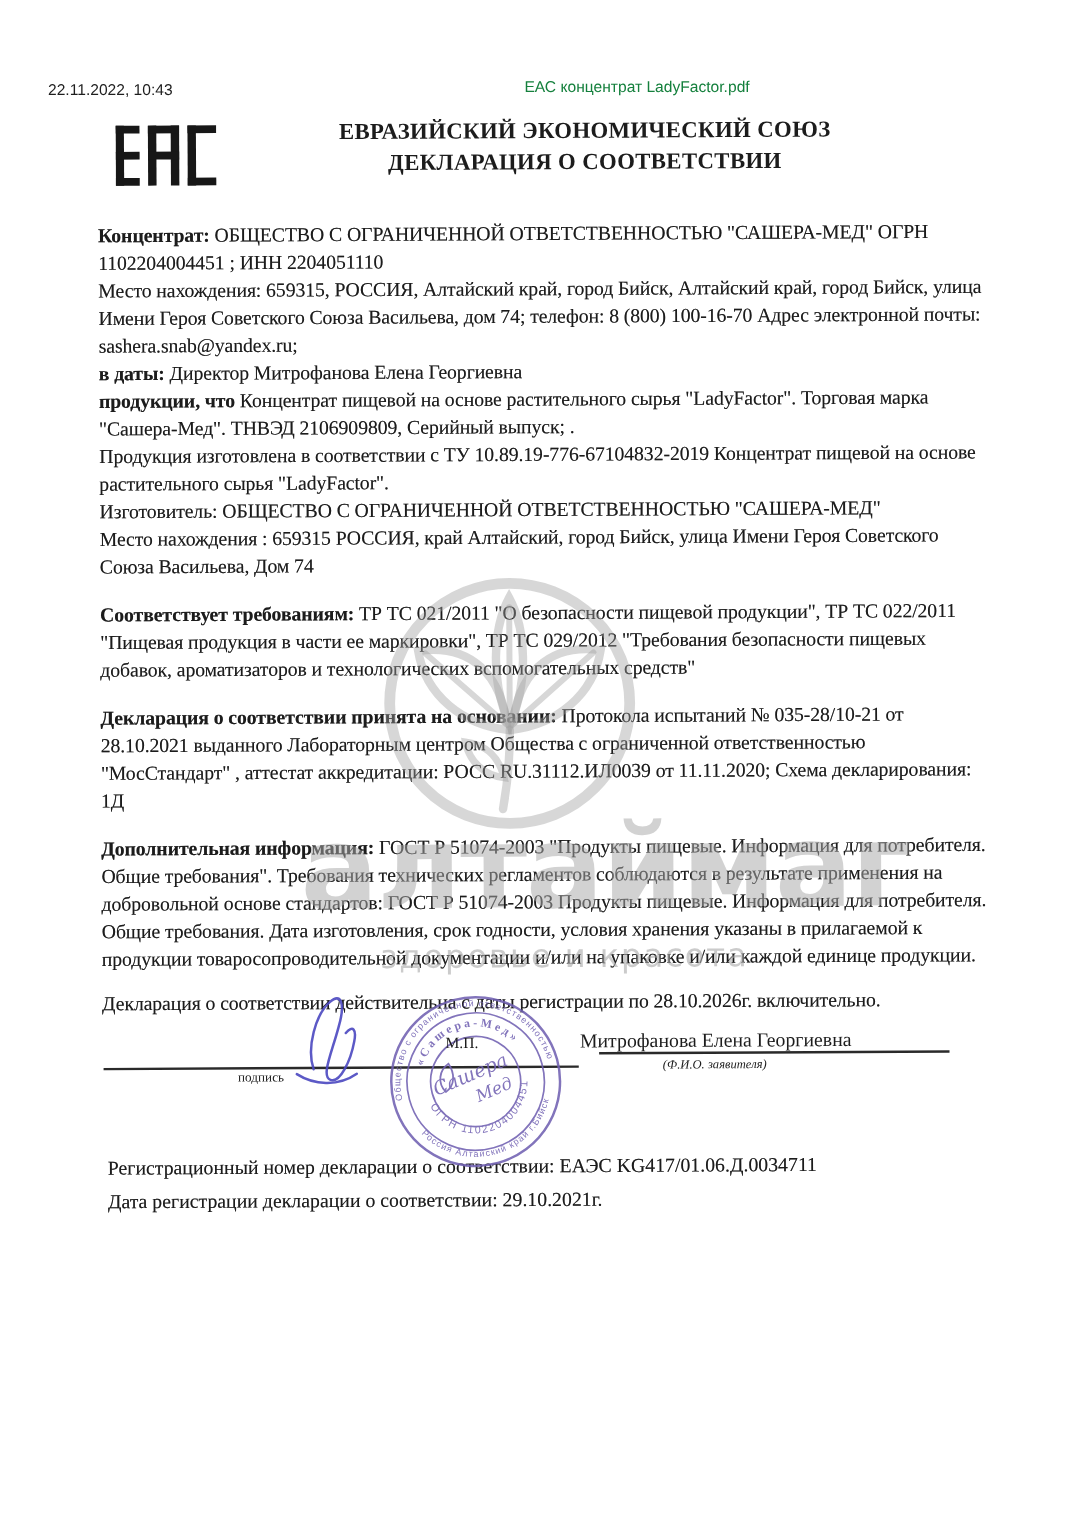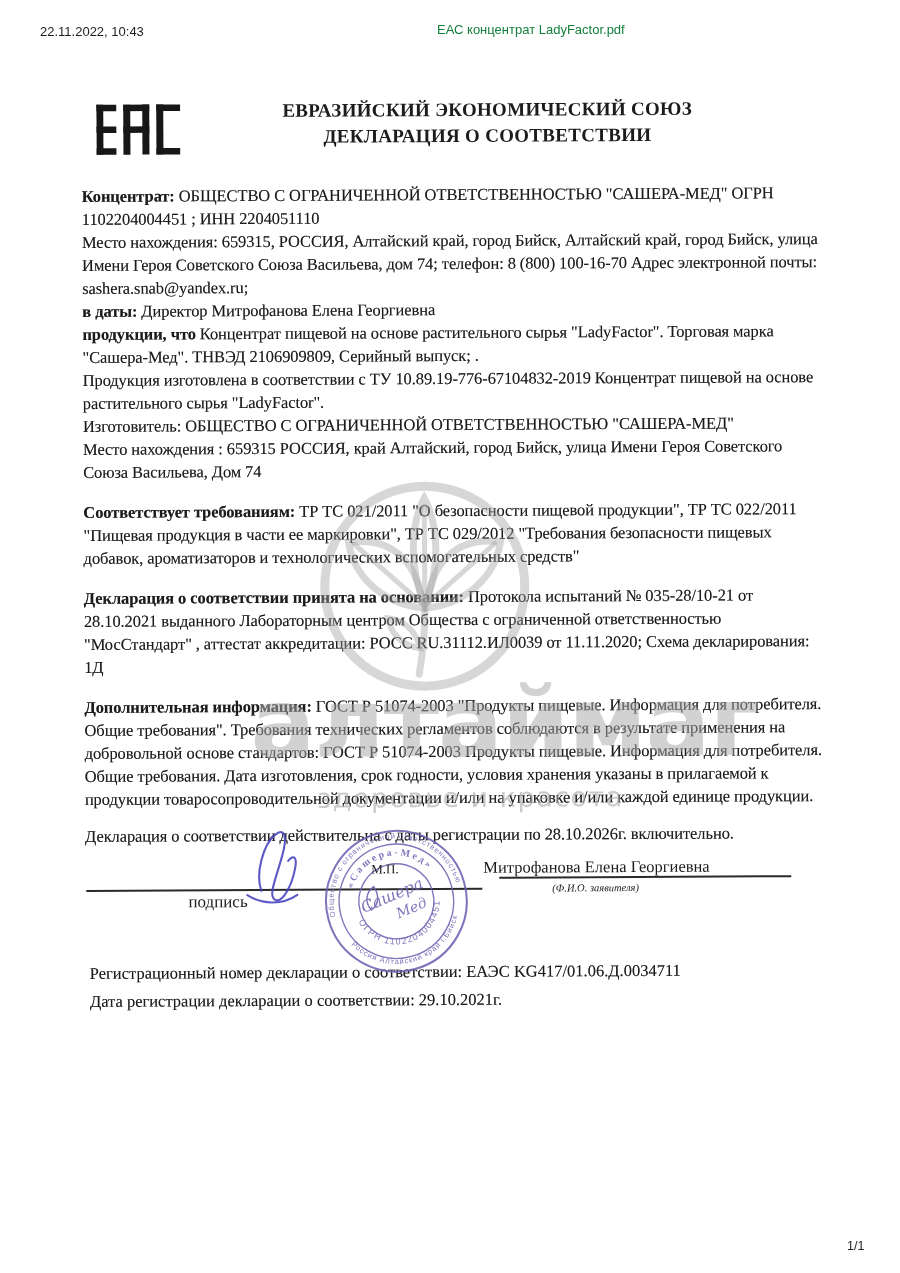--- a/index.html
+++ b/index.html
@@ -1,18 +1,18 @@
 <!DOCTYPE html>
 <html><head>
 <meta charset="utf-8">
 <style>
   html,body{margin:0;padding:0;background:#ffffff;}
   .page{position:relative;width:900px;height:1273px;background:#ffffff;overflow:hidden;
         font-family:"Liberation Serif",serif;color:#1c1c1c;}
-  .sans{font-family:"Liberation Sans",sans-serif;}
+  .sans{font-family:"Liberation Sans",sans-serif;margin-top:43px;}
   
   .ph-date{position:absolute;left:40px;top:24px;font-size:13px;color:#1e1e1e;}
   .ph-file{position:absolute;left:437px;top:22px;font-size:13px;color:#15803d;}
   .pf-url{position:absolute;left:113px;top:1239px;font-size:12.5px;color:#1e1e1e;}
   .pf-page{position:absolute;left:847px;top:1239px;font-size:12.5px;color:#1e1e1e;text-align:center;}
   
   .scan{position:absolute;inset:0;transform:rotate(-0.3deg);}
   .eac-logo{position:absolute;left:99px;top:84px;width:84px;height:88px;z-index:1;}
   .title{position:absolute;left:285px;top:97px;width:410px;text-align:center;
          font-weight:700;font-size:19px;line-height:26px;letter-spacing:.3px;z-index:1;}
@@ -26,21 +26,21 @@
   .wm{position:absolute;z-index:3;pointer-events:none;}
   .wm-emblem{left:315px;top:476px;width:220px;height:220px;}
   .wm-brand{left:250px;top:668px;font-family:"DejaVu Sans",sans-serif;font-weight:700;
             font-size:96px;line-height:110px;letter-spacing:-1px;color:rgba(168,168,168,.52);}
   .wm-tagline{left:316px;top:782px;font-family:"DejaVu Sans",sans-serif;
               font-size:27px;letter-spacing:1.5px;color:rgba(168,168,168,.6);}
   
   .sig-line{position:absolute;height:2px;background:#2a2a2a;z-index:2;}
   .line-left{left:85px;top:888px;width:396px;}
   .line-right{left:498px;top:877px;width:292px;}
-  .podpis{position:absolute;left:187px;top:891px;font-size:17px;color:#222;z-index:2;}
+  .podpis{position:absolute;left:197px;top:891px;font-size:11px;color:#222;z-index:2;}
   .mp{position:absolute;left:346px;top:861px;font-size:13px;z-index:5;margin-left:24px;}
   .fio-name{position:absolute;left:482px;top:858px;font-size:16.5px;z-index:2;}
   .fio-label{position:absolute;left:551px;top:883px;font-size:10.5px;z-index:2;font-style:italic;}
   .autograph{position:absolute;left:236px;top:826px;width:76px;height:82px;z-index:6;}
   .stamp{position:absolute;left:317px;top:826px;width:156px;height:150px;z-index:4;opacity:.88;}
   
   .reg{position:absolute;left:88px;top:958px;font-size:16.5px;line-height:28px;z-index:1;
        text-shadow:0 0 .4px rgba(0,0,0,.45);}
   .reg p{margin:0;}
 </style>

